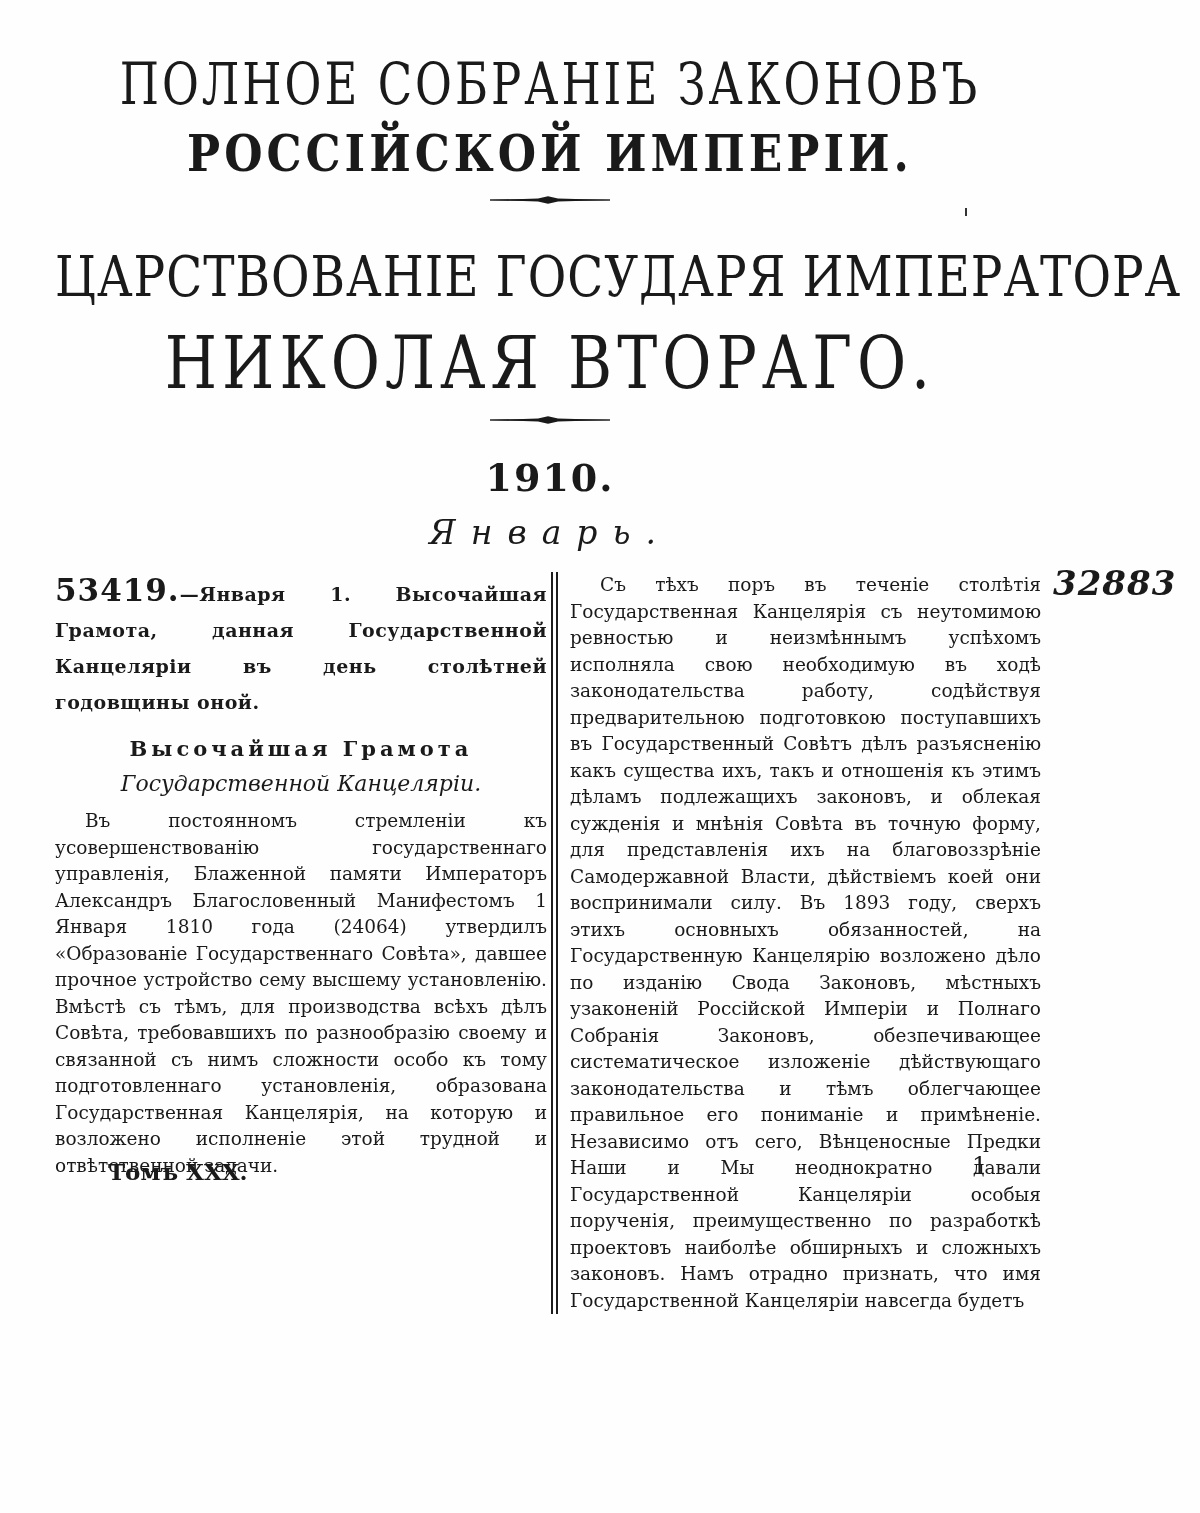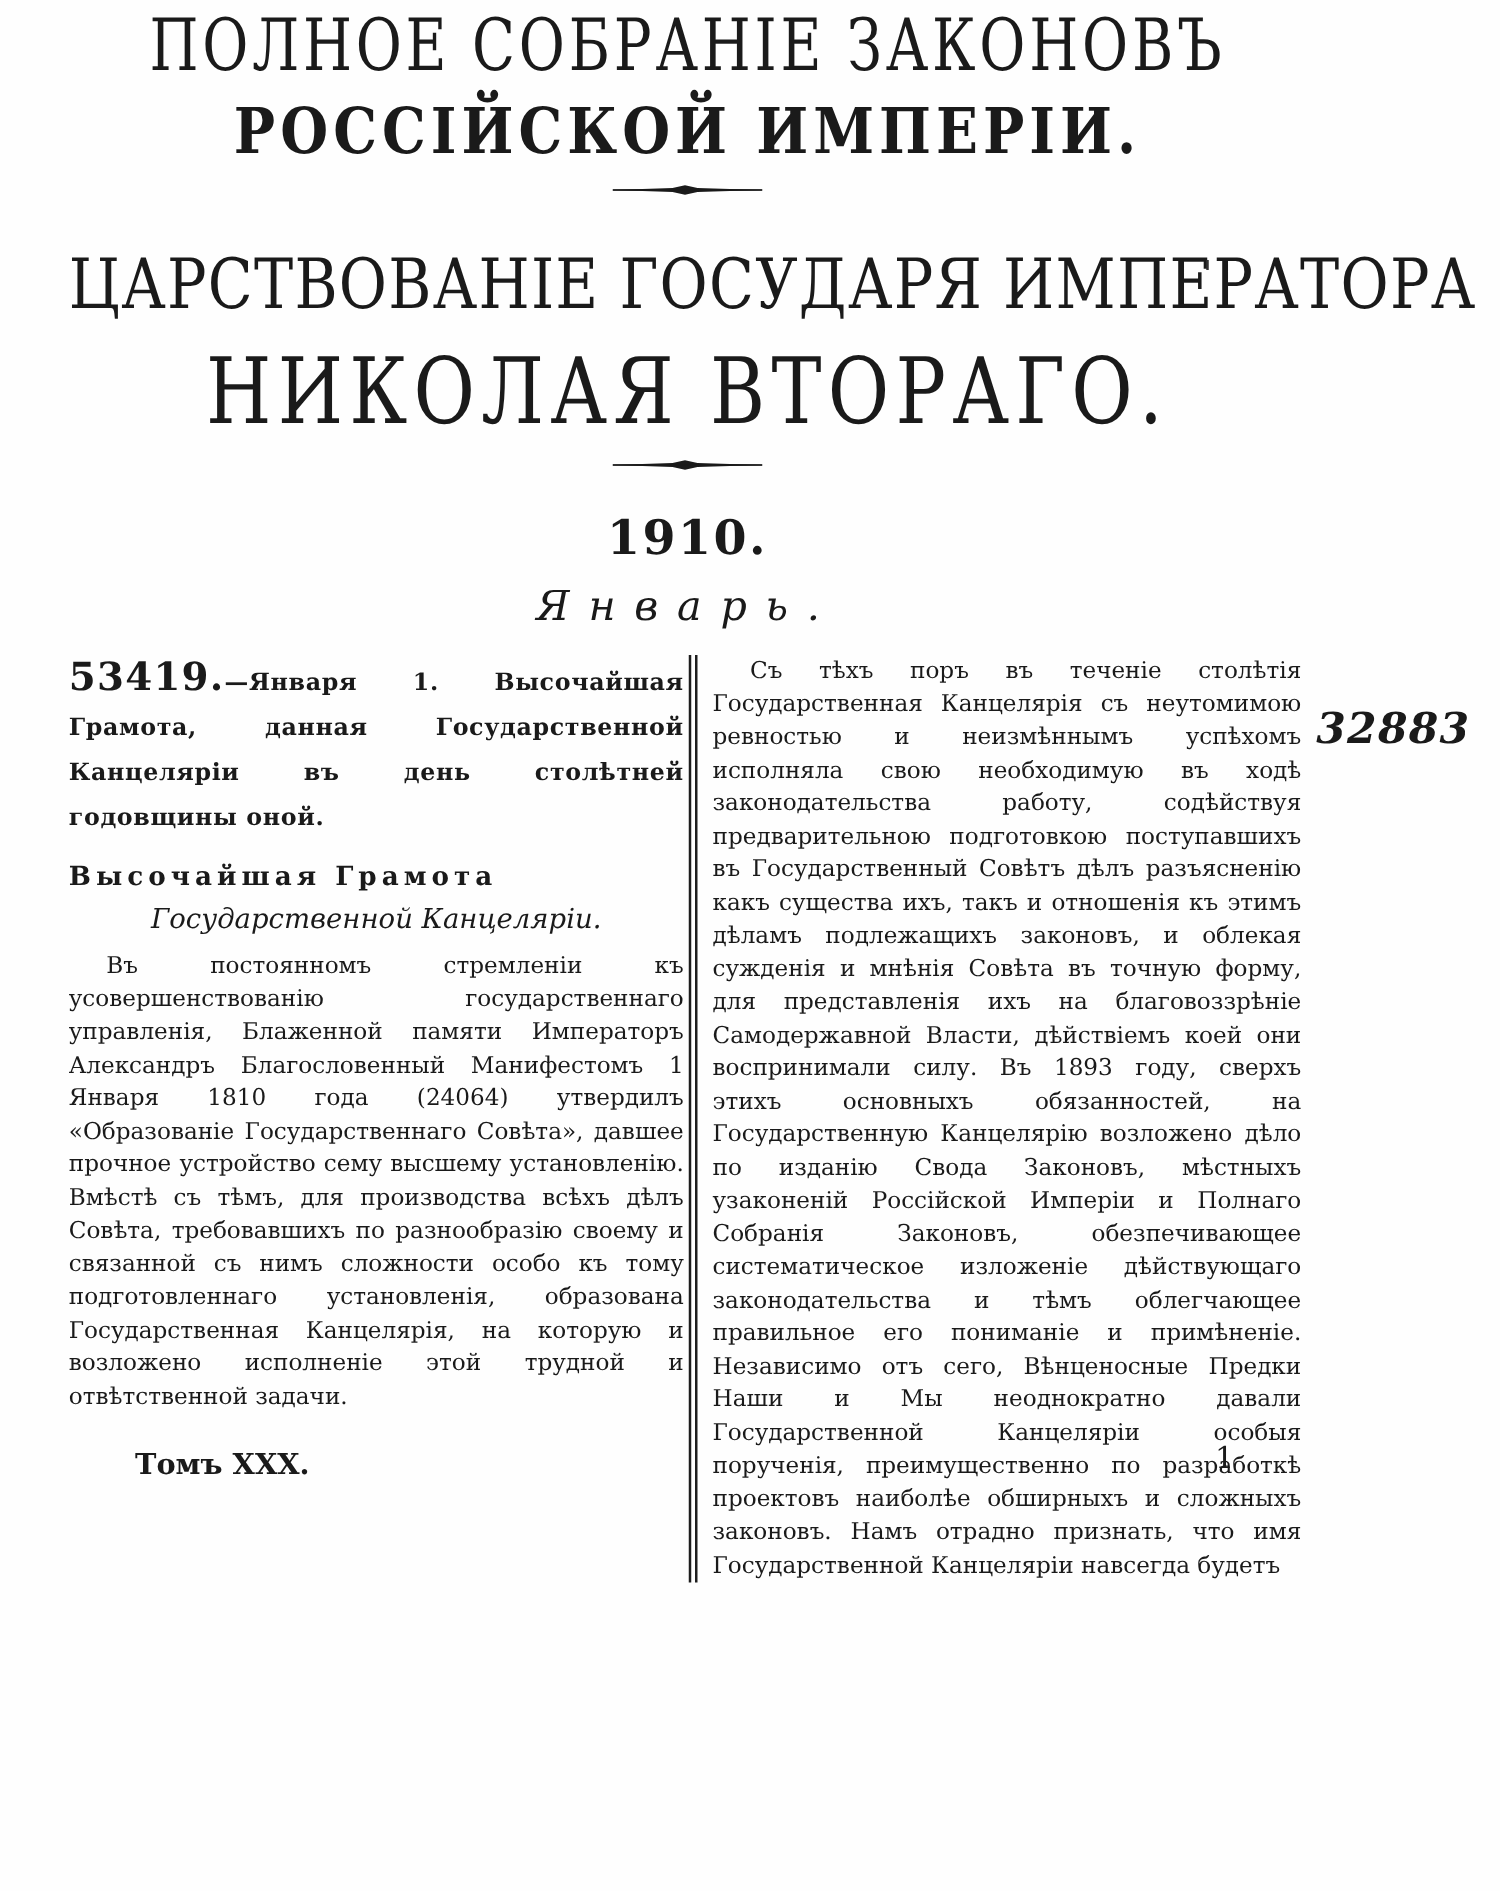--- a/index.html
+++ b/index.html
@@ -12,20 +12,21 @@
   }
   .page {
     position: relative;
     width: 1200px; height: 1513px;
     background: #fefefe;
     overflow: hidden;
   }
   .content {
     width: 990px;
     margin-left: 55px;
+    padding-top: 48px;
   }
 
   
   .masthead-line1 {
     text-align: center;
     font-size: 45px;
     line-height: 58px;
     height: 58px;
     letter-spacing: 3px;
     font-weight: 400;
@@ -122,21 +123,21 @@
   .pub-note {
     margin: 2px 0 0 0;
     font-size: 21px;
     font-style: italic;
     line-height: 36px;
     text-align: justify;
     text-indent: 30px;
   }
   .charter-title {
     margin: 16px 0 0 0;
-    text-align: left;
+    text-align: center;
     font-size: 21px;
     font-weight: bold;
     letter-spacing: 4px;
   }
   .charter-subtitle {
     margin-top: 10px;
     text-align: center;
     font-size: 22px;
     font-style: italic;
   }

